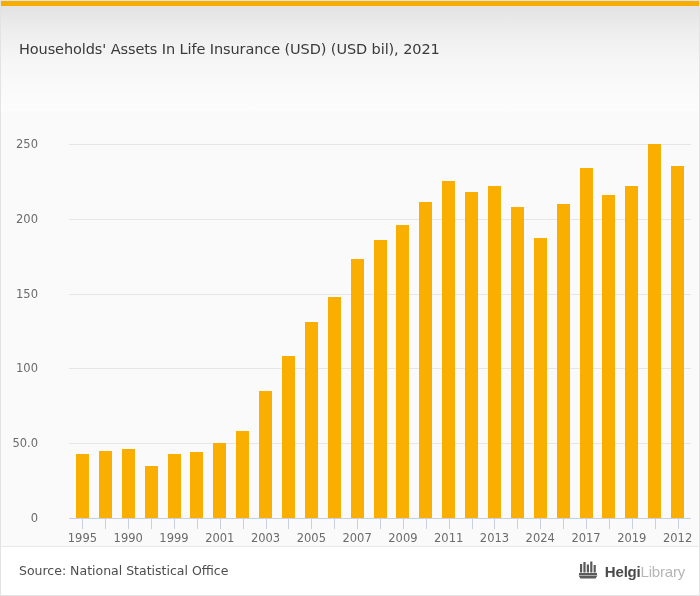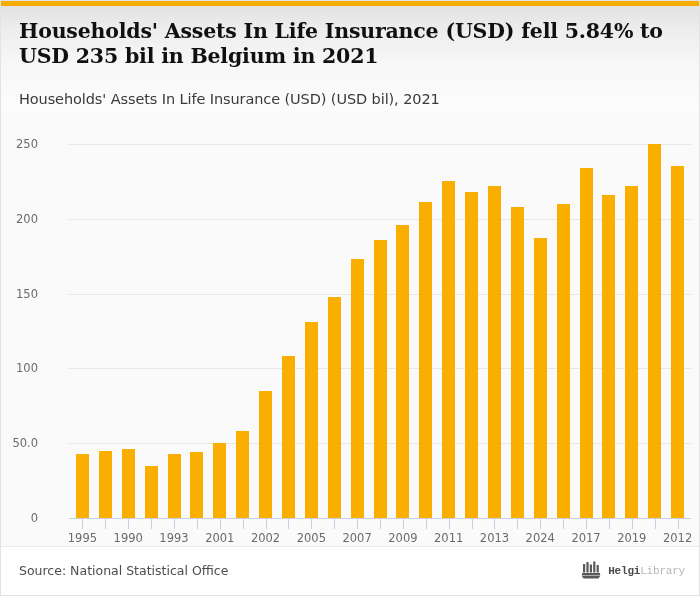--- a/index.html
+++ b/index.html
@@ -144,37 +144,36 @@
   }
   .logo {
     position: absolute;
     right: 16px; top: 13px;
     display: flex;
     align-items: center;
     gap: 5px;
   }
   .logo-mark { display: block; }
   .logo-text {
-    font-family: Liberation Mono, monospace;
-    font-size: 11px;
+    font-family: Liberation Sans, sans-serif;
+    font-size: 15px;
     line-height: 1;
     letter-spacing: -0.2px;
   }
   .logo-helgi { color: #4a4a4a; font-weight: bold; }
   .logo-library { color: #b6b6b6; }
 </style>
 </head>
 <body>
 
 <div id="page">
 
   <div class="top-accent"></div>
 
   <div class="header">
-    <div class="title">Households' Assets In Life Insurance (USD) fell 5.84% to USD 235 bil in Belgium in 2021</div>
     <div class="subtitle">Households' Assets In Life Insurance (USD) (USD bil), 2021</div>
   </div>
 
   <div class="chart-wrap">
     <div class="plot" id="plot">
       <div id="gridlines">
           <div class="ytick-label" style="top: 394px;">0</div>
           <div class="gridline" style="top: 319.2px;"></div>
           <div class="ytick-label" style="top: 319.2px;">50.0</div>
           <div class="gridline" style="top: 244.4px;"></div>
@@ -273,29 +272,29 @@
       <div class="xaxis" id="xaxis" style="top: 394px; left: 24px; right: 2px;">
           <div class="xtick-slot">
             <div class="xtick-label">1995</div>
           </div>
           <div class="xtick-slot"></div>
           <div class="xtick-slot">
             <div class="xtick-label">1990</div>
           </div>
           <div class="xtick-slot"></div>
           <div class="xtick-slot">
-            <div class="xtick-label">1993</div>
+            <div class="xtick-label">1999</div>
           </div>
           <div class="xtick-slot"></div>
           <div class="xtick-slot">
             <div class="xtick-label">2001</div>
           </div>
           <div class="xtick-slot"></div>
           <div class="xtick-slot">
-            <div class="xtick-label">2002</div>
+            <div class="xtick-label">2003</div>
           </div>
           <div class="xtick-slot"></div>
           <div class="xtick-slot">
             <div class="xtick-label">2005</div>
           </div>
           <div class="xtick-slot"></div>
           <div class="xtick-slot">
             <div class="xtick-label">2007</div>
           </div>
           <div class="xtick-slot"></div>

